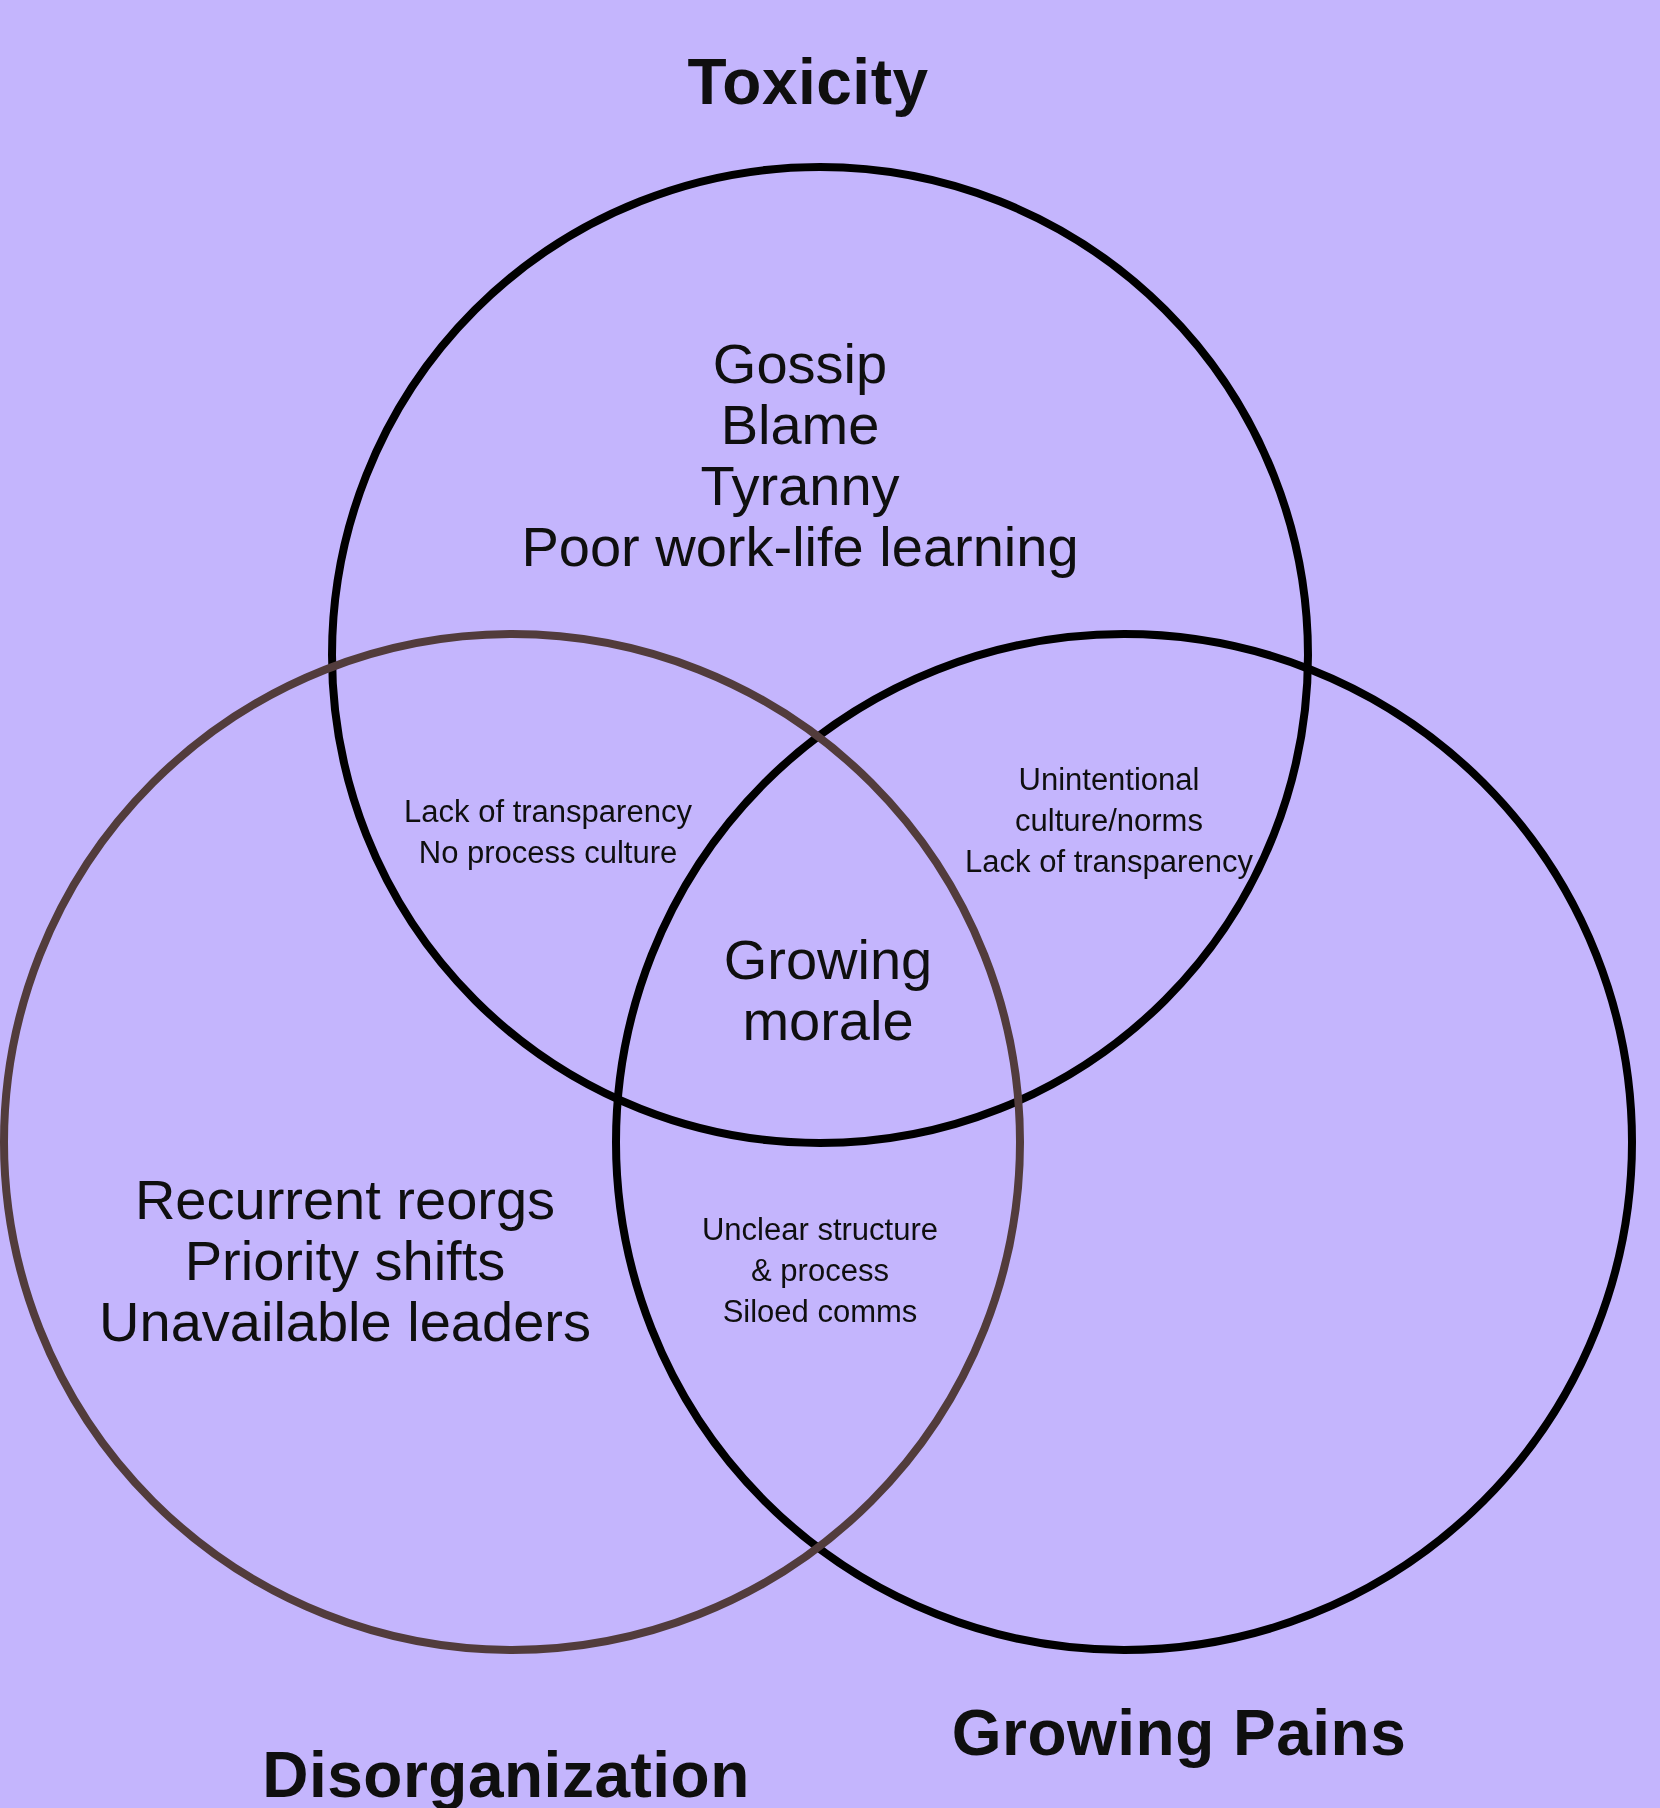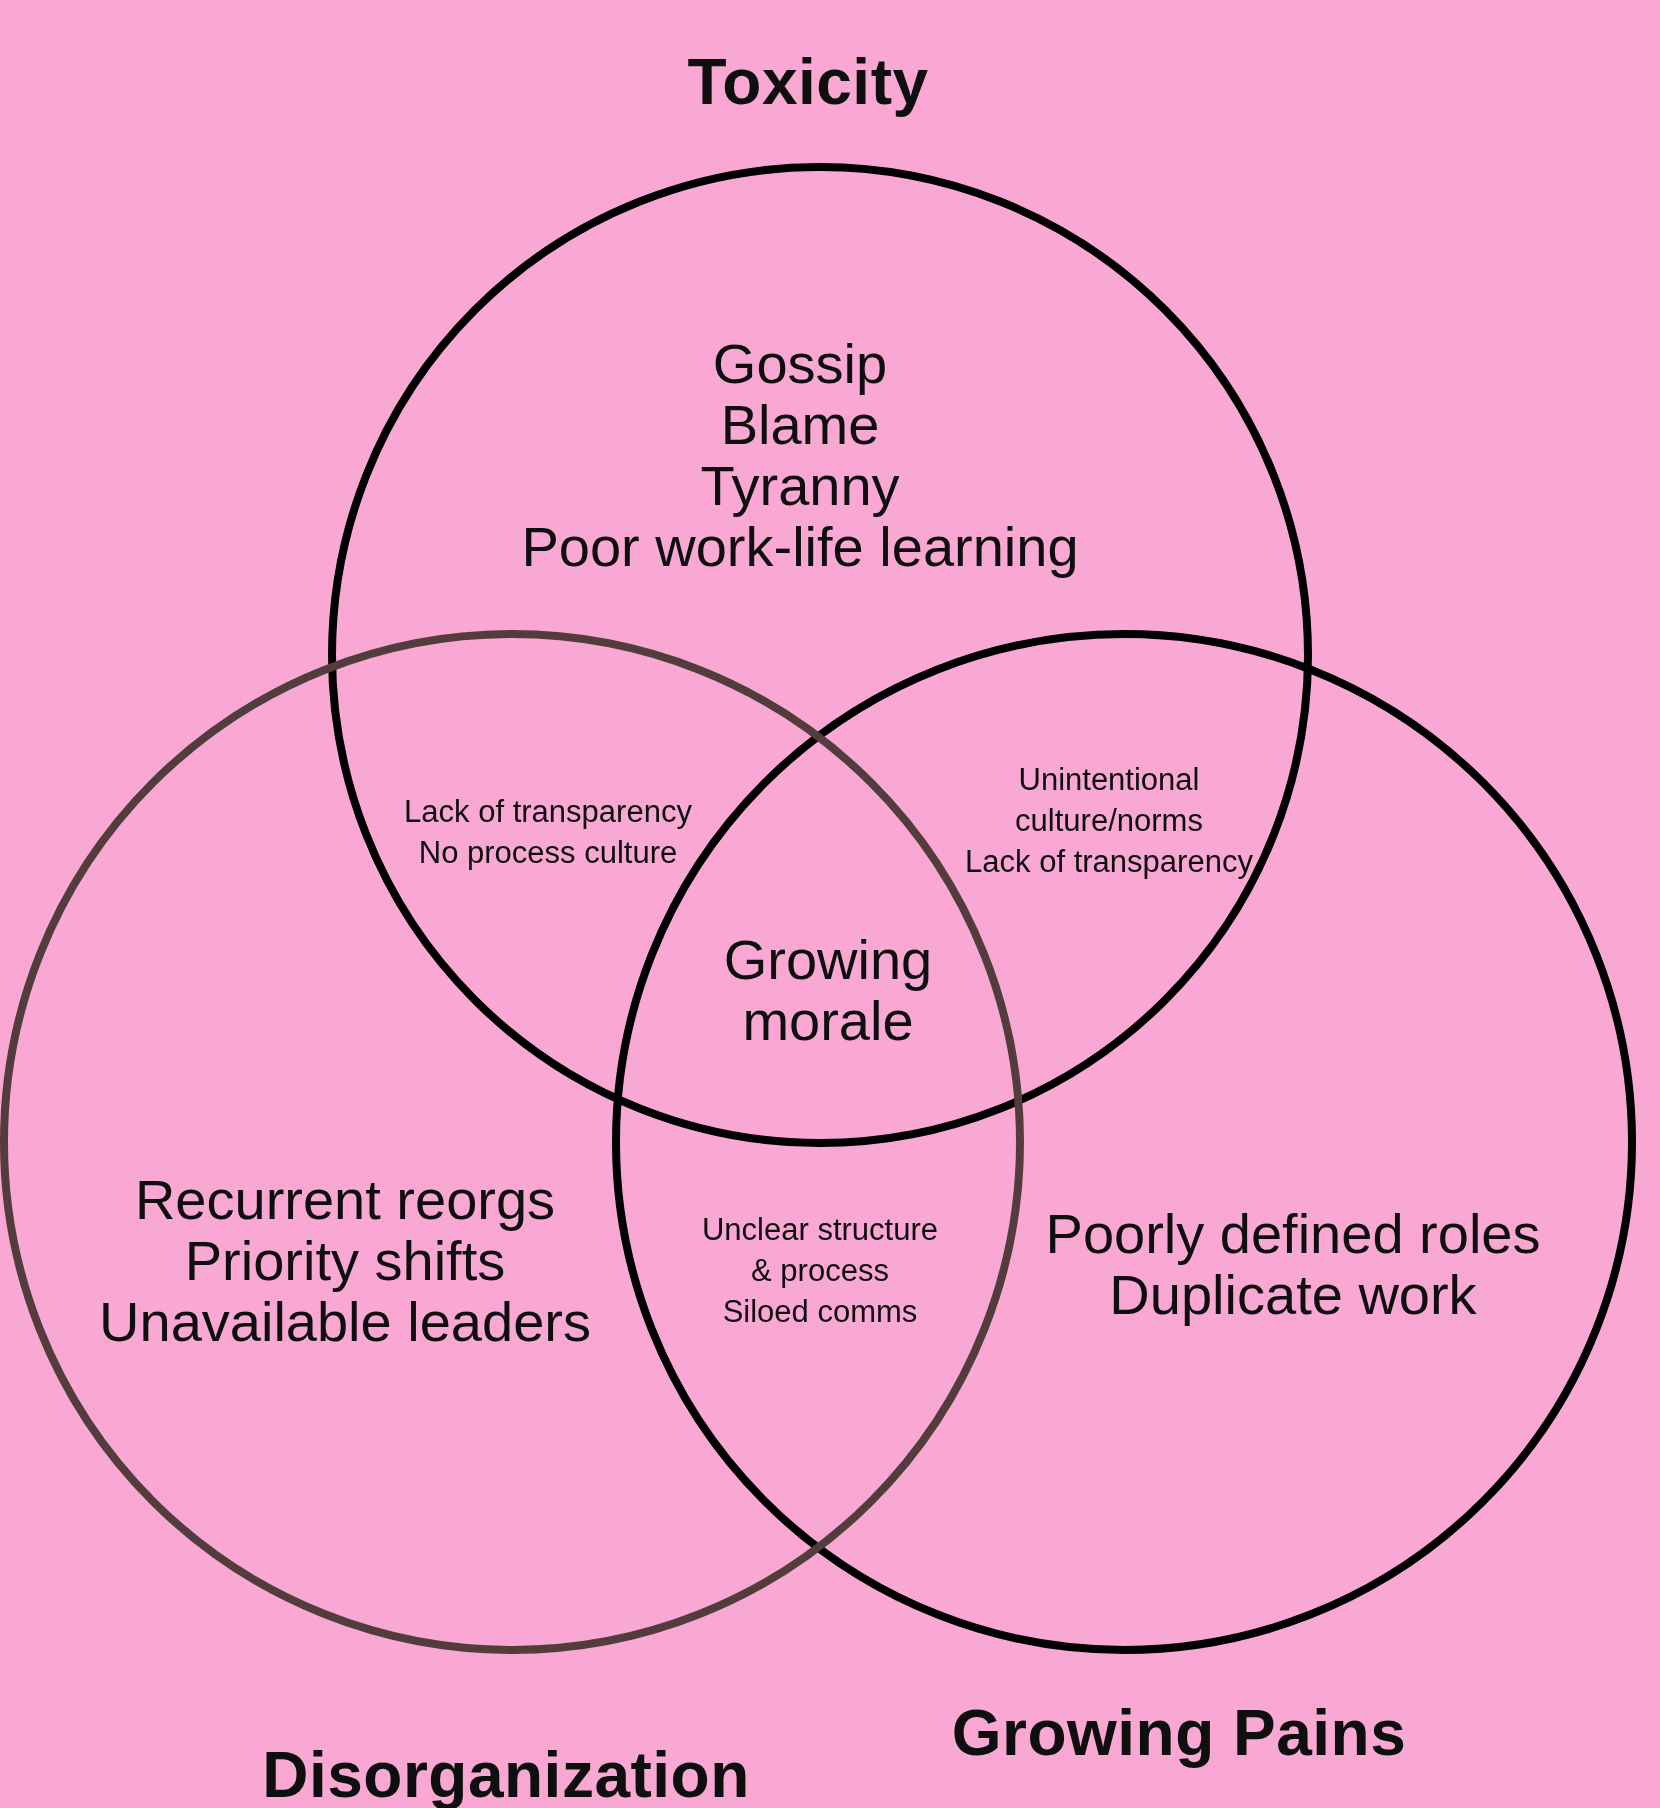--- a/index.html
+++ b/index.html
@@ -4,21 +4,21 @@
 <style>
   html, body {
     margin: 0;
     padding: 0;
     background: #ffffff;
   }
   .canvas {
     position: relative;
     width: 1660px;
     height: 1808px;
-    background: #f9a8d4;
+    background: #c4b5fd;
     font-family: "Liberation Sans", "DejaVu Sans", sans-serif;
     color: #0f0f0f;
     overflow: hidden;
   }
   .circles {
     position: absolute;
     left: 0;
     top: 0;
     width: 1660px;
     height: 1808px;
@@ -101,22 +101,18 @@
     <div>Priority shifts</div>
     <div>Unavailable leaders</div>
   </div>
 
   <div class="label region-sm pos-dis-gp">
     <div>Unclear structure</div>
     <div>&amp; process</div>
     <div>Siloed comms</div>
   </div>
 
-  <div class="label region-lg pos-gp-only">
-    <div>Poorly defined roles</div>
-    <div>Duplicate work</div>
-  </div>
 
   <div class="label title pos-title-bl">Disorganization</div>
 
   <div class="label title pos-title-br">Growing Pains</div>
 
 </div>
 
 </body></html>

